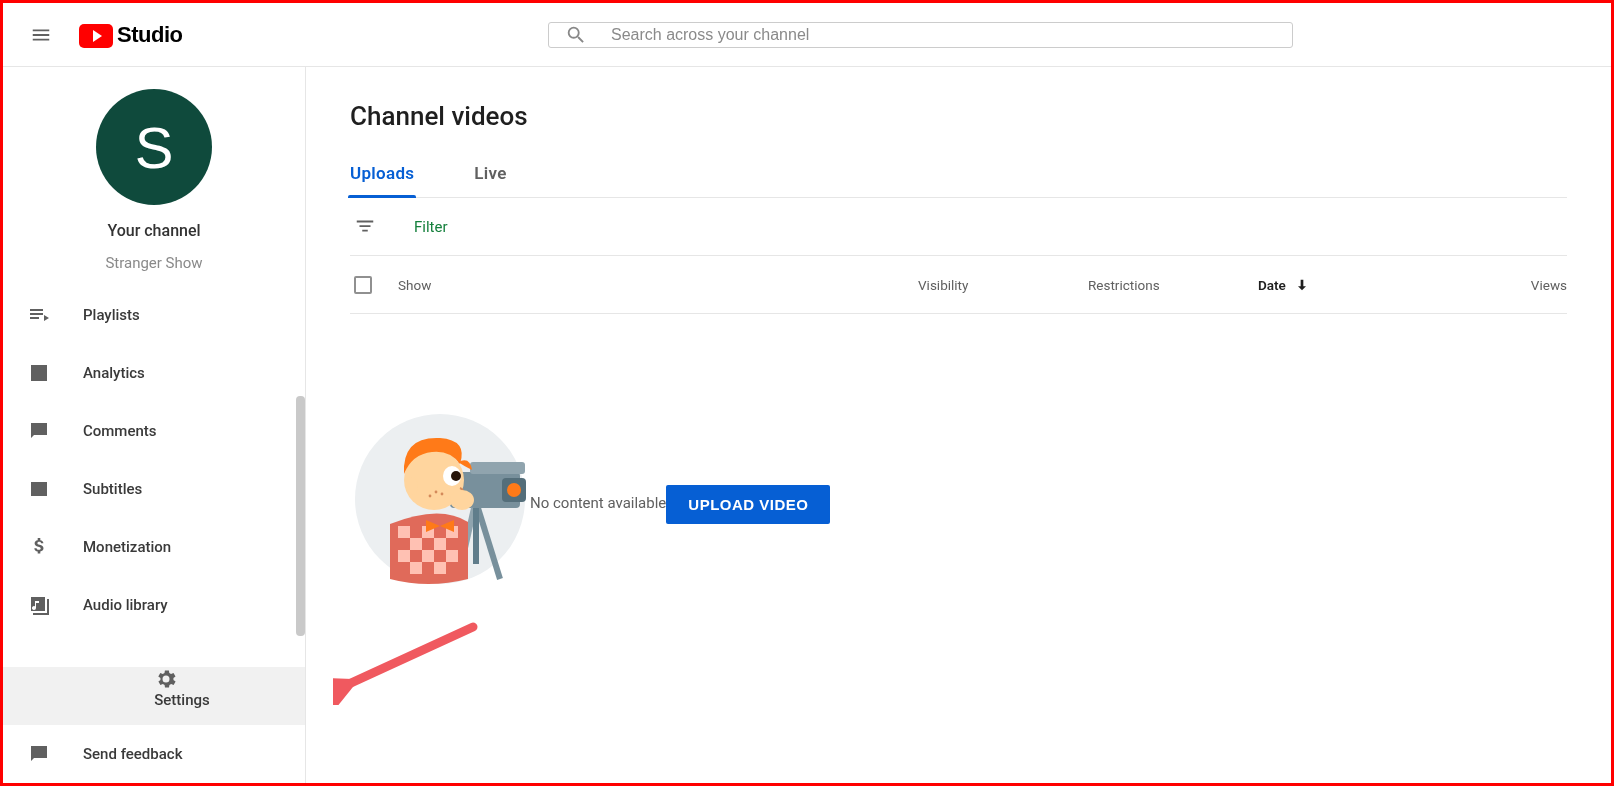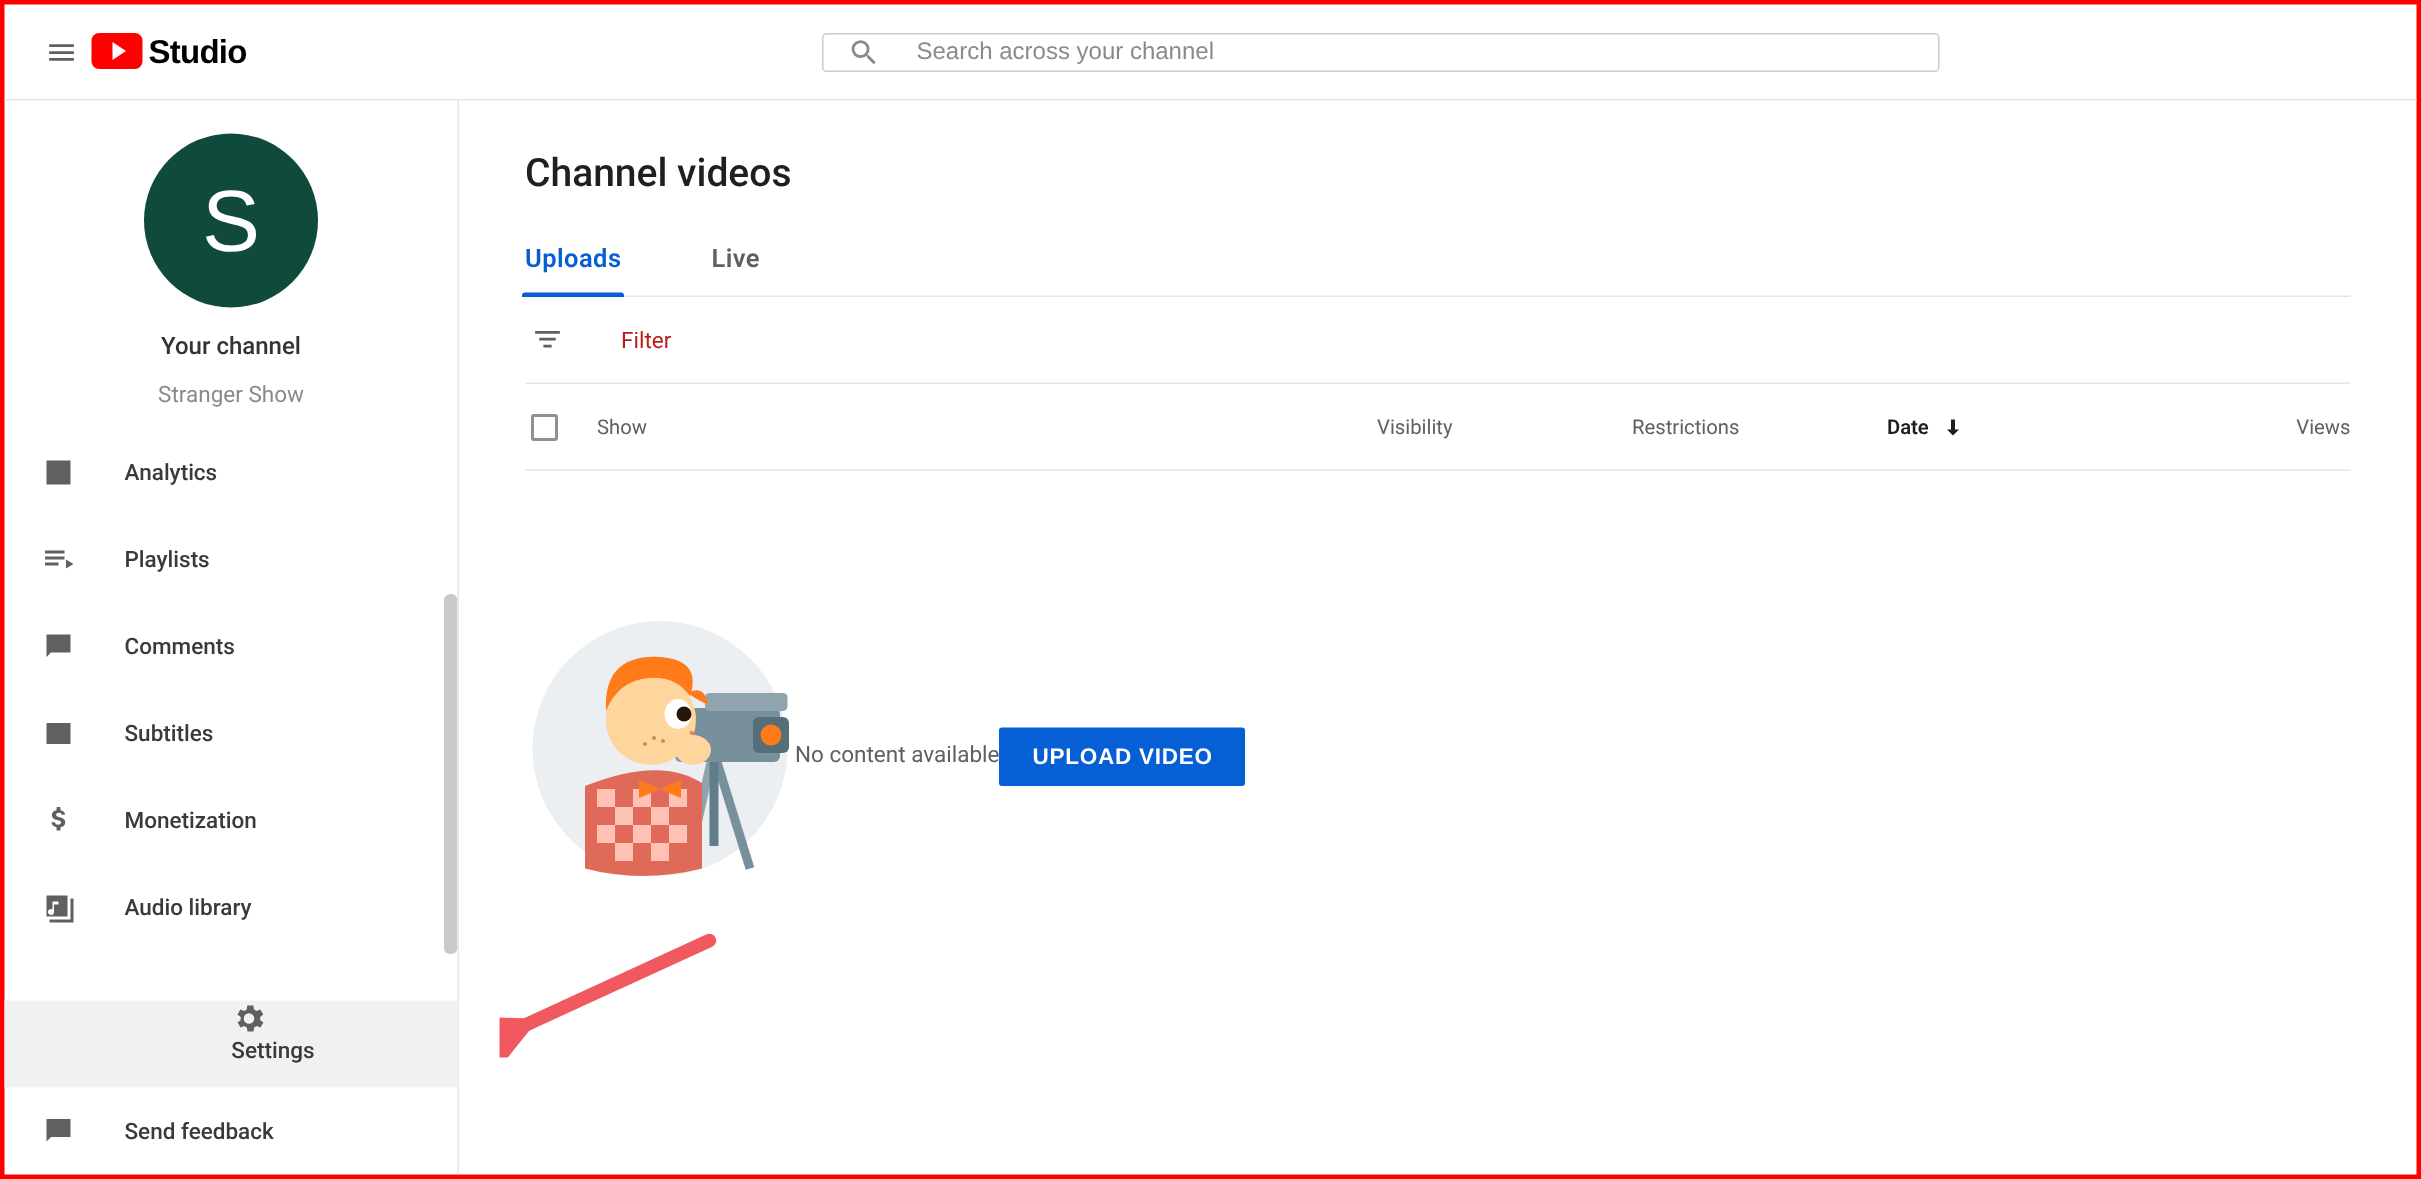--- a/index.html
+++ b/index.html
@@ -3,21 +3,21 @@
 <meta charset="utf-8">
 <style>
   * { box-sizing: border-box; margin: 0; padding: 0; }
   html, body { width: 1614px; height: 786px; font-family: Roboto, Arial, sans-serif; overflow: hidden; background: #fff; }
   .frame { border: 3px solid #ff0000; width: 1614px; height: 786px; position: relative; background: #fff; }
 
   
   .header { height: 64px; display: flex; align-items: center; padding: 0 18px; border-bottom: 1px solid #e6e6e6; }
   .menu-btn { width: 40px; height: 40px; display: flex; align-items: center; justify-content: center; cursor: pointer; border-radius: 50%; }
   .menu-btn svg { width: 22px; height: 22px; fill: #606060; }
-  .logo { display: flex; align-items: flex-start; cursor: pointer; }
+  .logo { display: flex; align-items: flex-end; margin-left: 18px; cursor: pointer; }
   .logo .yt { width: 34px; height: 24px; background: #ff0000; border-radius: 5px; display: flex; align-items: center; justify-content: center; }
   .logo .yt::after { content: ""; border-left: 9px solid #fff; border-top: 6px solid transparent; border-bottom: 6px solid transparent; margin-left: 2px; }
   .logo .studio { font-family: "Arial Black", Arial, sans-serif; font-weight: 900; font-size: 22px; margin-left: 4px; letter-spacing: -0.5px; }
   .search-wrap { margin-left: auto; width: 745px; margin-right: 300px; }
   .search { display: flex; align-items: center; height: 26px; border: 1px solid #ccc; border-radius: 3px; padding: 0 16px; }
   .search svg { width: 22px; height: 22px; fill: #888; margin-right: 24px; }
   .search input { border: none; outline: none; font-size: 16px; color: #333; flex: 1; background: transparent; }
   .search input::placeholder { color: #8a8a8a; }
 
   
@@ -41,21 +41,21 @@
   
   .main { flex: 1; padding: 34px 44px 0 44px; position: relative; }
   .page-title { font-size: 26px; font-weight: 500; color: #1f1f1f; margin-bottom: 32px; }
   .tabs { display: flex; gap: 60px; border-bottom: 1px solid #e6e6e6; }
   .tab { padding: 0 0 14px 0; font-size: 17px; font-weight: 600; color: #606060; cursor: pointer; position: relative; letter-spacing: 0.3px; }
   .tab.active { color: #065fd4; }
   .tab.active::after { content: ""; position: absolute; left: -2px; right: -2px; bottom: -1px; height: 3px; background: #065fd4; border-radius: 2px 2px 0 0; }
 
   .filter-row { display: flex; align-items: center; height: 58px; border-bottom: 1px solid #e6e6e6; }
   .filter-row svg { width: 22px; height: 22px; fill: #606060; margin-left: 4px; }
-  .filter-row .flabel { margin-left: 38px; color: #b91c1c; font-size: 15px; }
+  .filter-row .flabel { margin-left: 38px; color: #15803d; font-size: 15px; }
 
   .table-head { display: flex; align-items: center; height: 58px; border-bottom: 1px solid #e6e6e6; color: #606060; font-size: 13.5px; }
   .cb { width: 18px; height: 18px; border: 2px solid #909090; border-radius: 2px; margin-left: 4px; }
   .col-video   { margin-left: 26px; flex: 0 0 520px; }
   .col-vis     { flex: 0 0 170px; }
   .col-res     { flex: 0 0 170px; }
   .col-date    { flex: 0 0 170px; font-weight: 600; color: #1f1f1f; display: flex; align-items: center; gap: 8px; }
   .col-date svg { width: 16px; height: 16px; fill: #1f1f1f; }
   .col-views   { margin-left: auto; }
 
@@ -96,29 +96,29 @@
     <div class="sidebar">
       <div class="channel-block">
         <div class="avatar">S</div>
         <div class="your-channel">Your channel</div>
         <div class="channel-name">Stranger Show</div>
       </div>
 
       <div class="nav">
         <div class="nav-item">
           <svg viewBox="0 0 24 24">
+              <path d="M3 6h13v2H3V6zm0 4h13v2H3v-2zm0 4h9v2H3v-2zm14-2l5 3-5 3v-6z"></path>
+            </svg>
+          <span class="lbl">Playlists</span>
+        </div>
+        <div class="nav-item">
+          <svg viewBox="0 0 24 24">
               <path d="M4 4h16v16H4V4zm3 10h2v3H7v-3zm4-4h2v7h-2v-7zm4-3h2v10h-2V7z"></path>
             </svg>
           <span class="lbl">Analytics</span>
-        </div>
-        <div class="nav-item">
-          <svg viewBox="0 0 24 24">
-              <path d="M3 6h13v2H3V6zm0 4h13v2H3v-2zm0 4h9v2H3v-2zm14-2l5 3-5 3v-6z"></path>
-            </svg>
-          <span class="lbl">Playlists</span>
         </div>
         <div class="nav-item">
           <svg viewBox="0 0 24 24">
               <path d="M4 4h16v12H7l-3 3V4zm3 3h10v2H7V7zm0 3h8v2H7v-2z"></path>
             </svg>
           <span class="lbl">Comments</span>
         </div>
         <div class="nav-item">
           <svg viewBox="0 0 24 24">
               <path d="M4 5h16v14H4V5zm2 8h5v2H6v-2zm7 0h5v2h-5v-2zM6 9h3v2H6V9zm5 0h7v2h-7V9z"></path>

